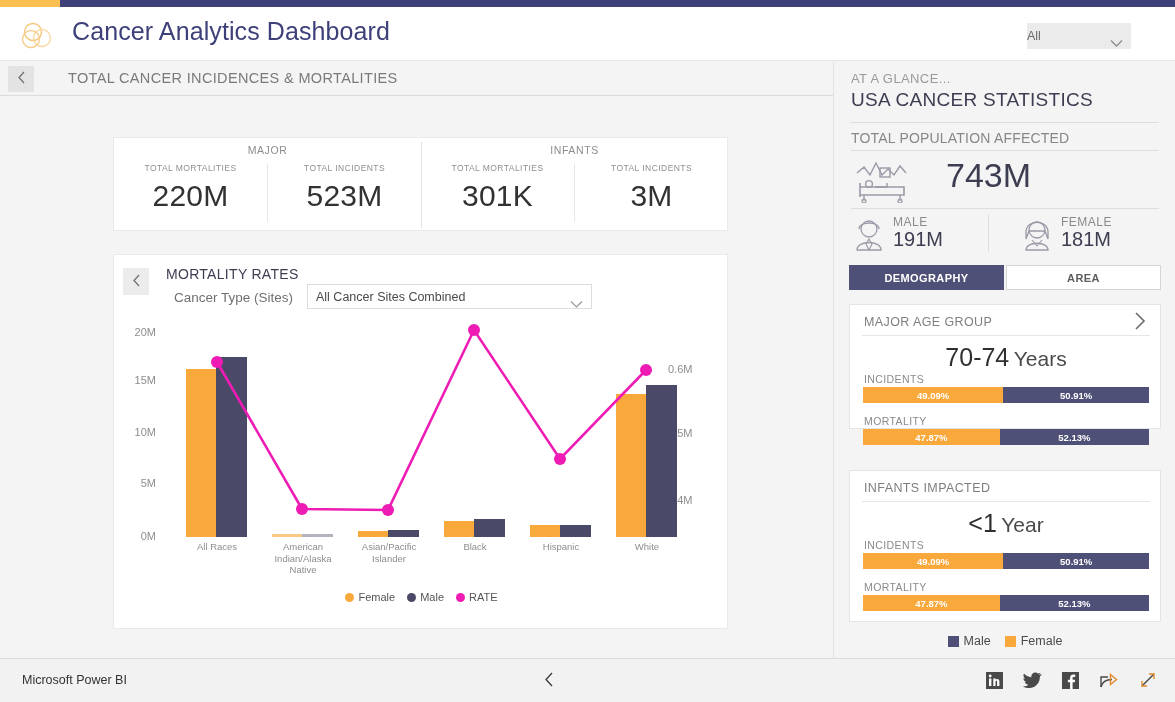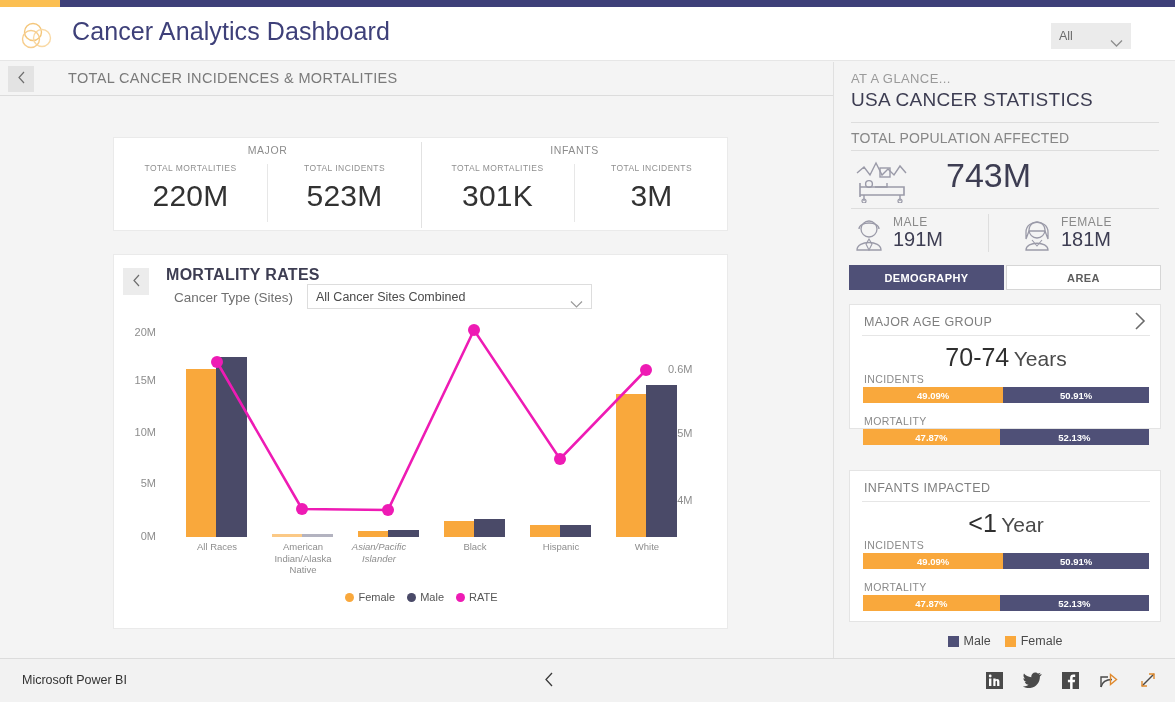--- a/index.html
+++ b/index.html
@@ -39,25 +39,25 @@
     width: 48px; height: 30px;
   }
   .app-title {
     position: absolute; left: 72px; top: 10px;
     font-size: 25px; color: #3e4079;
     letter-spacing: .1px;
     white-space: nowrap;
   }
   .filter-select {
     position: absolute; right: 44px; top: 16px;
-    width: 80px; height: 26px;
+    width: 104px; height: 26px;
     background: #ebebeb;
     border: none;
     font-size: 12.5px; color: #6b6b6b;
-    padding-left: 8px; line-height: 26px;
+    padding-left: 0; line-height: 26px;
   }
   .filter-select .chev {
     position: absolute; right: 8px; top: 8px;
   }
 
   
   .subheader {
     position: absolute; top: 62px; left: 0;
     width: 833px; height: 34px;
     background: #f4f4f4;
@@ -125,21 +125,21 @@
   }
   .chart-back-btn {
     position: absolute; left: 9px; top: 13px;
     width: 26px; height: 27px;
     background: #ececec;
     display: flex; align-items: center; justify-content: center;
     cursor: pointer;
   }
   .chart-title {
     position: absolute; left: 52px; top: 11px;
-    font-size: 16px; font-weight: bold; color: #3d3d52;
+    font-size: 14px; font-weight: normal; color: #3d3d52;
     letter-spacing: .3px;
   }
   .chart-filter-label {
     position: absolute; left: 60px; top: 35px;
     font-size: 13.5px; color: #707070;
   }
   .chart-filter-select {
     position: absolute; left: 193px; top: 29px;
     width: 285px; height: 25px;
     border: 1px solid #dddddd; background: #ffffff;
@@ -428,21 +428,21 @@
           <circle cx="103" cy="43" r="6" fill="#ee1bb4"></circle>
           <circle cx="188" cy="190" r="6" fill="#ee1bb4"></circle>
           <circle cx="274" cy="191" r="6" fill="#ee1bb4"></circle>
           <circle cx="360" cy="11" r="6" fill="#ee1bb4"></circle>
           <circle cx="446" cy="140" r="6" fill="#ee1bb4"></circle>
           <circle cx="532" cy="51" r="6" fill="#ee1bb4"></circle>
         </svg>
 
         <div class="xcat" style="left:60px;width:86px;">All Races</div>
         <div class="xcat" style="left:146px;width:86px;">American Indian/Alaska Native</div>
-        <div class="xcat" style="left:222px;width:86px;font-style:italic;">Asian/Pacific Islander</div>
+        <div class="xcat" style="left:232px;width:86px;">Asian/Pacific Islander</div>
         <div class="xcat" style="left:318px;width:86px;">Black</div>
         <div class="xcat" style="left:404px;width:86px;">Hispanic</div>
         <div class="xcat" style="left:490px;width:86px;">White</div>
       </div>
 
       <div class="legend">
         <span class="item">
           <span class="dot" style="background:#f9a83c"></span>
           <span>Female</span>
         </span>

